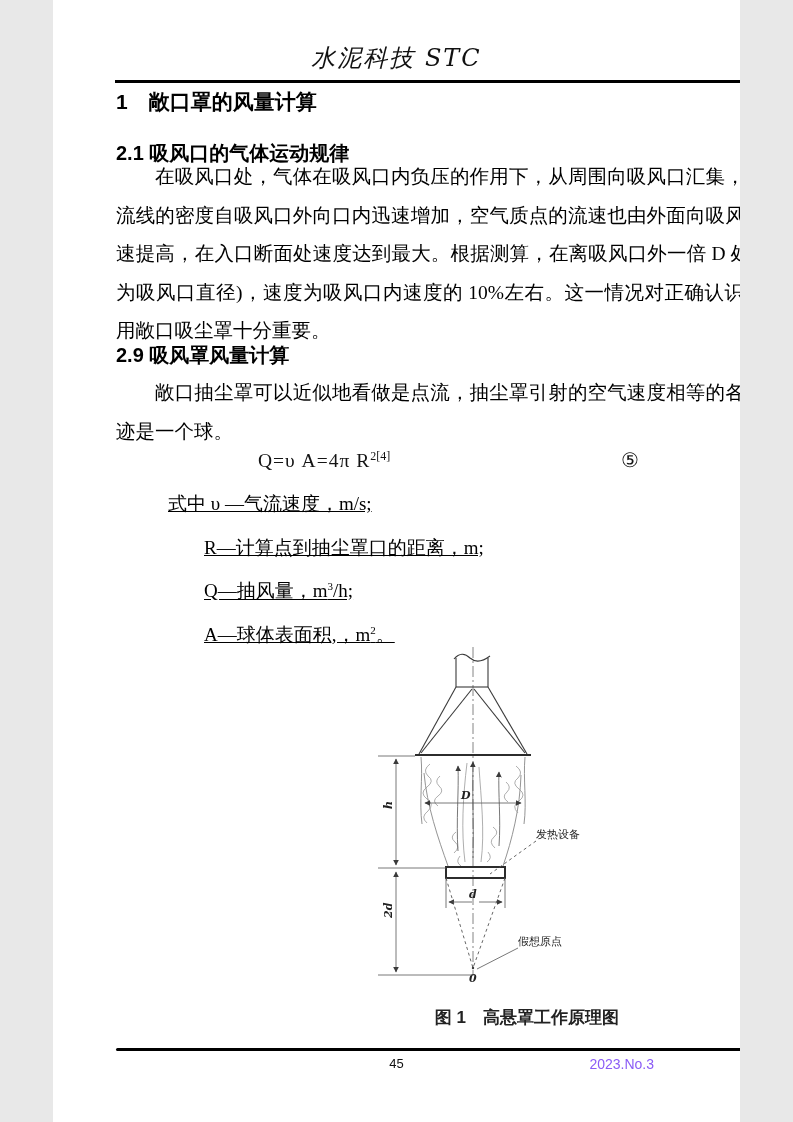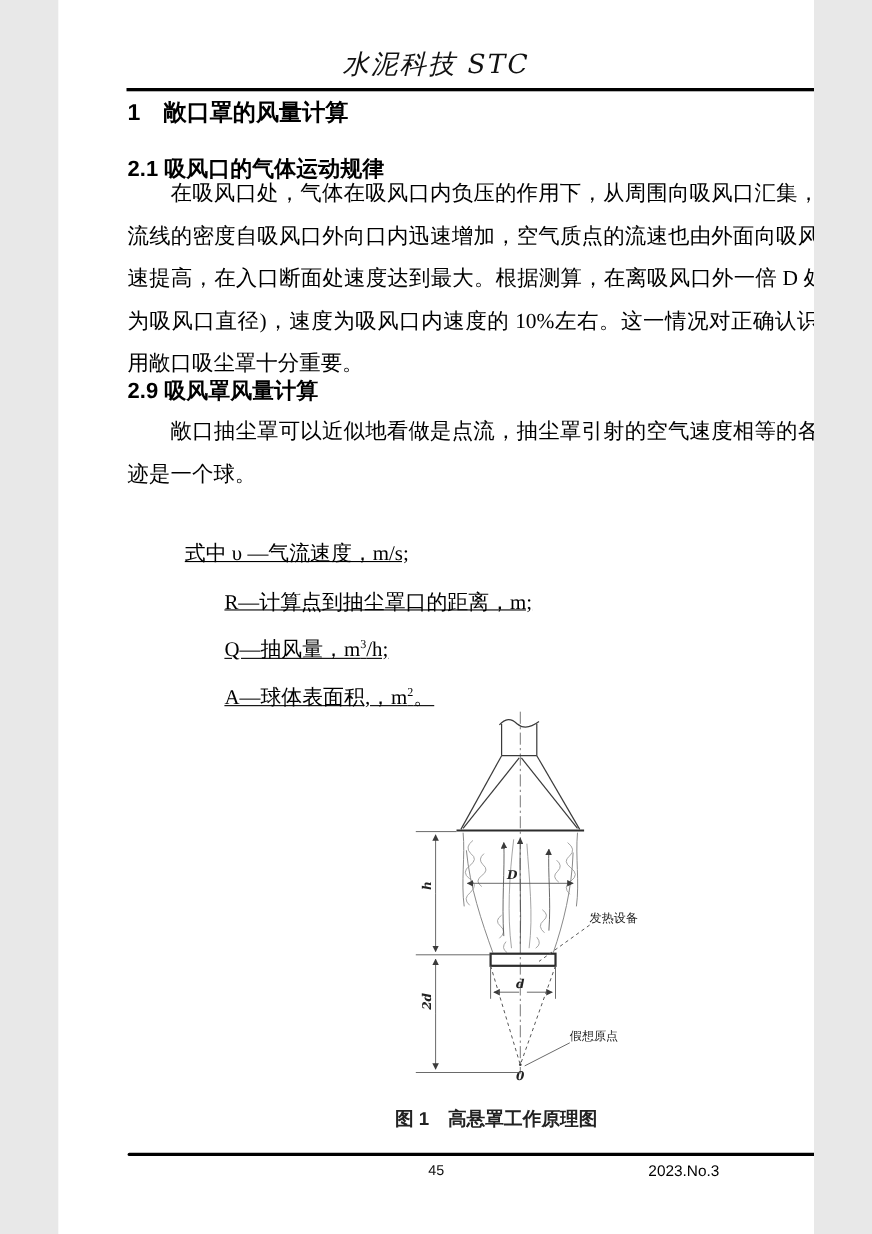--- a/index.html
+++ b/index.html
@@ -51,37 +51,37 @@
     font-size:19px;line-height:38.3px;color:#000000;text-decoration:underline;
   }
   .def-line{white-space:pre;}
   .def-lead{padding-left:52px;}
   .def-cont{padding-left:88px;}
   sup.unit{font-size:11px;vertical-align:super;}
   .figure-wrap{position:absolute;top:646px;left:315px;width:260px;}
   .figure-wrap svg{display:block;}
   .fig-caption{
     position:absolute;top:1006px;left:306px;width:260px;
-    text-align:left;
+    text-align:right;
     font-family:"Liberation Sans","DejaVu Sans",sans-serif;
     font-size:17px;font-weight:bold;color:#222;white-space:pre;
   }
   .footer-rule{
     position:absolute;top:1048px;left:63px;width:668px;height:3px;
     background:#000;border-radius:2px;
   }
   .footer-page{
     position:absolute;top:1056px;left:0;width:100%;text-align:center;
     font-family:"Liberation Sans","DejaVu Sans",sans-serif;
     font-size:13px;color:#111;
   }
   .footer-issue{
     position:absolute;top:1056px;right:86px;
     font-family:"Liberation Sans","DejaVu Sans",sans-serif;
-    font-size:14px;color:#000000;
+    font-size:14px;color:#8b5cf6;
   }
   
   .ln{stroke:#3a3a3a;stroke-width:1.1;fill:none;}
   .ln-bold{stroke:#2c2c2c;stroke-width:2;fill:none;}
   .ln-thin{stroke:#555;stroke-width:0.8;fill:none;}
   .ln-dash{stroke:#555;stroke-width:0.9;fill:none;stroke-dasharray:3 3;}
   .ln-center{stroke:#666;stroke-width:0.8;fill:none;stroke-dasharray:11 3 2 3;}
   .smoke{stroke:#999;stroke-width:0.8;fill:none;}
   .smoke-strong{stroke:#888;stroke-width:0.9;fill:none;}
   .fig-cjk{font-family:"Liberation Sans","DejaVu Sans",sans-serif;font-size:11px;fill:#222;}
@@ -97,20 +97,24 @@
 
   <h1 class="h-sec h2">1　敞口罩的风量计算</h1>
   <h2 class="h-sec h21">2.1 吸风口的气体运动规律</h2>
 
   <p class="body-p p1">在吸风口处，气体在吸风口内负压的作用下，从周围向吸风口汇集，气流流线的密度自吸风口外向口内迅速增加，空气质点的流速也由外面向吸风口迅速提高，在入口断面处速度达到最大。根据测算，在离吸风口外一倍 D 处（D 为吸风口直径)，速度为吸风口内速度的 10%左右。这一情况对正确认识和使用敞口吸尘罩十分重要。</p>
 
   <h2 class="h-sec h22">2.9 吸风罩风量计算</h2>
 
   <p class="body-p p2">敞口抽尘罩可以近似地看做是点流，抽尘罩引射的空气速度相等的各点轨迹是一个球。</p>
 
+  <div class="formula-row">
+    <span class="formula-base"><span>Q=υ A=4π R</span><span class="formula-sup">2[4]</span></span>
+    <span class="eq-number">⑤</span>
+  </div>
 
   <div class="defs">
     <div class="def-line def-lead"><span>式中 υ —气流速度，m/s;</span><sup class="unit"></sup><span></span></div>
     <div class="def-line def-cont"><span>R—计算点到抽尘罩口的距离，m;</span><sup class="unit"></sup><span></span></div>
     <div class="def-line def-cont"><span>Q—抽风量，m</span><sup class="unit">3</sup><span>/h;</span></div>
     <div class="def-line def-cont"><span>A—球体表面积,，m</span><sup class="unit">2</sup><span>。</span></div>
   </div>
 
   <div class="figure-wrap">
     <svg width="260" height="352" viewBox="0 0 260 352">

